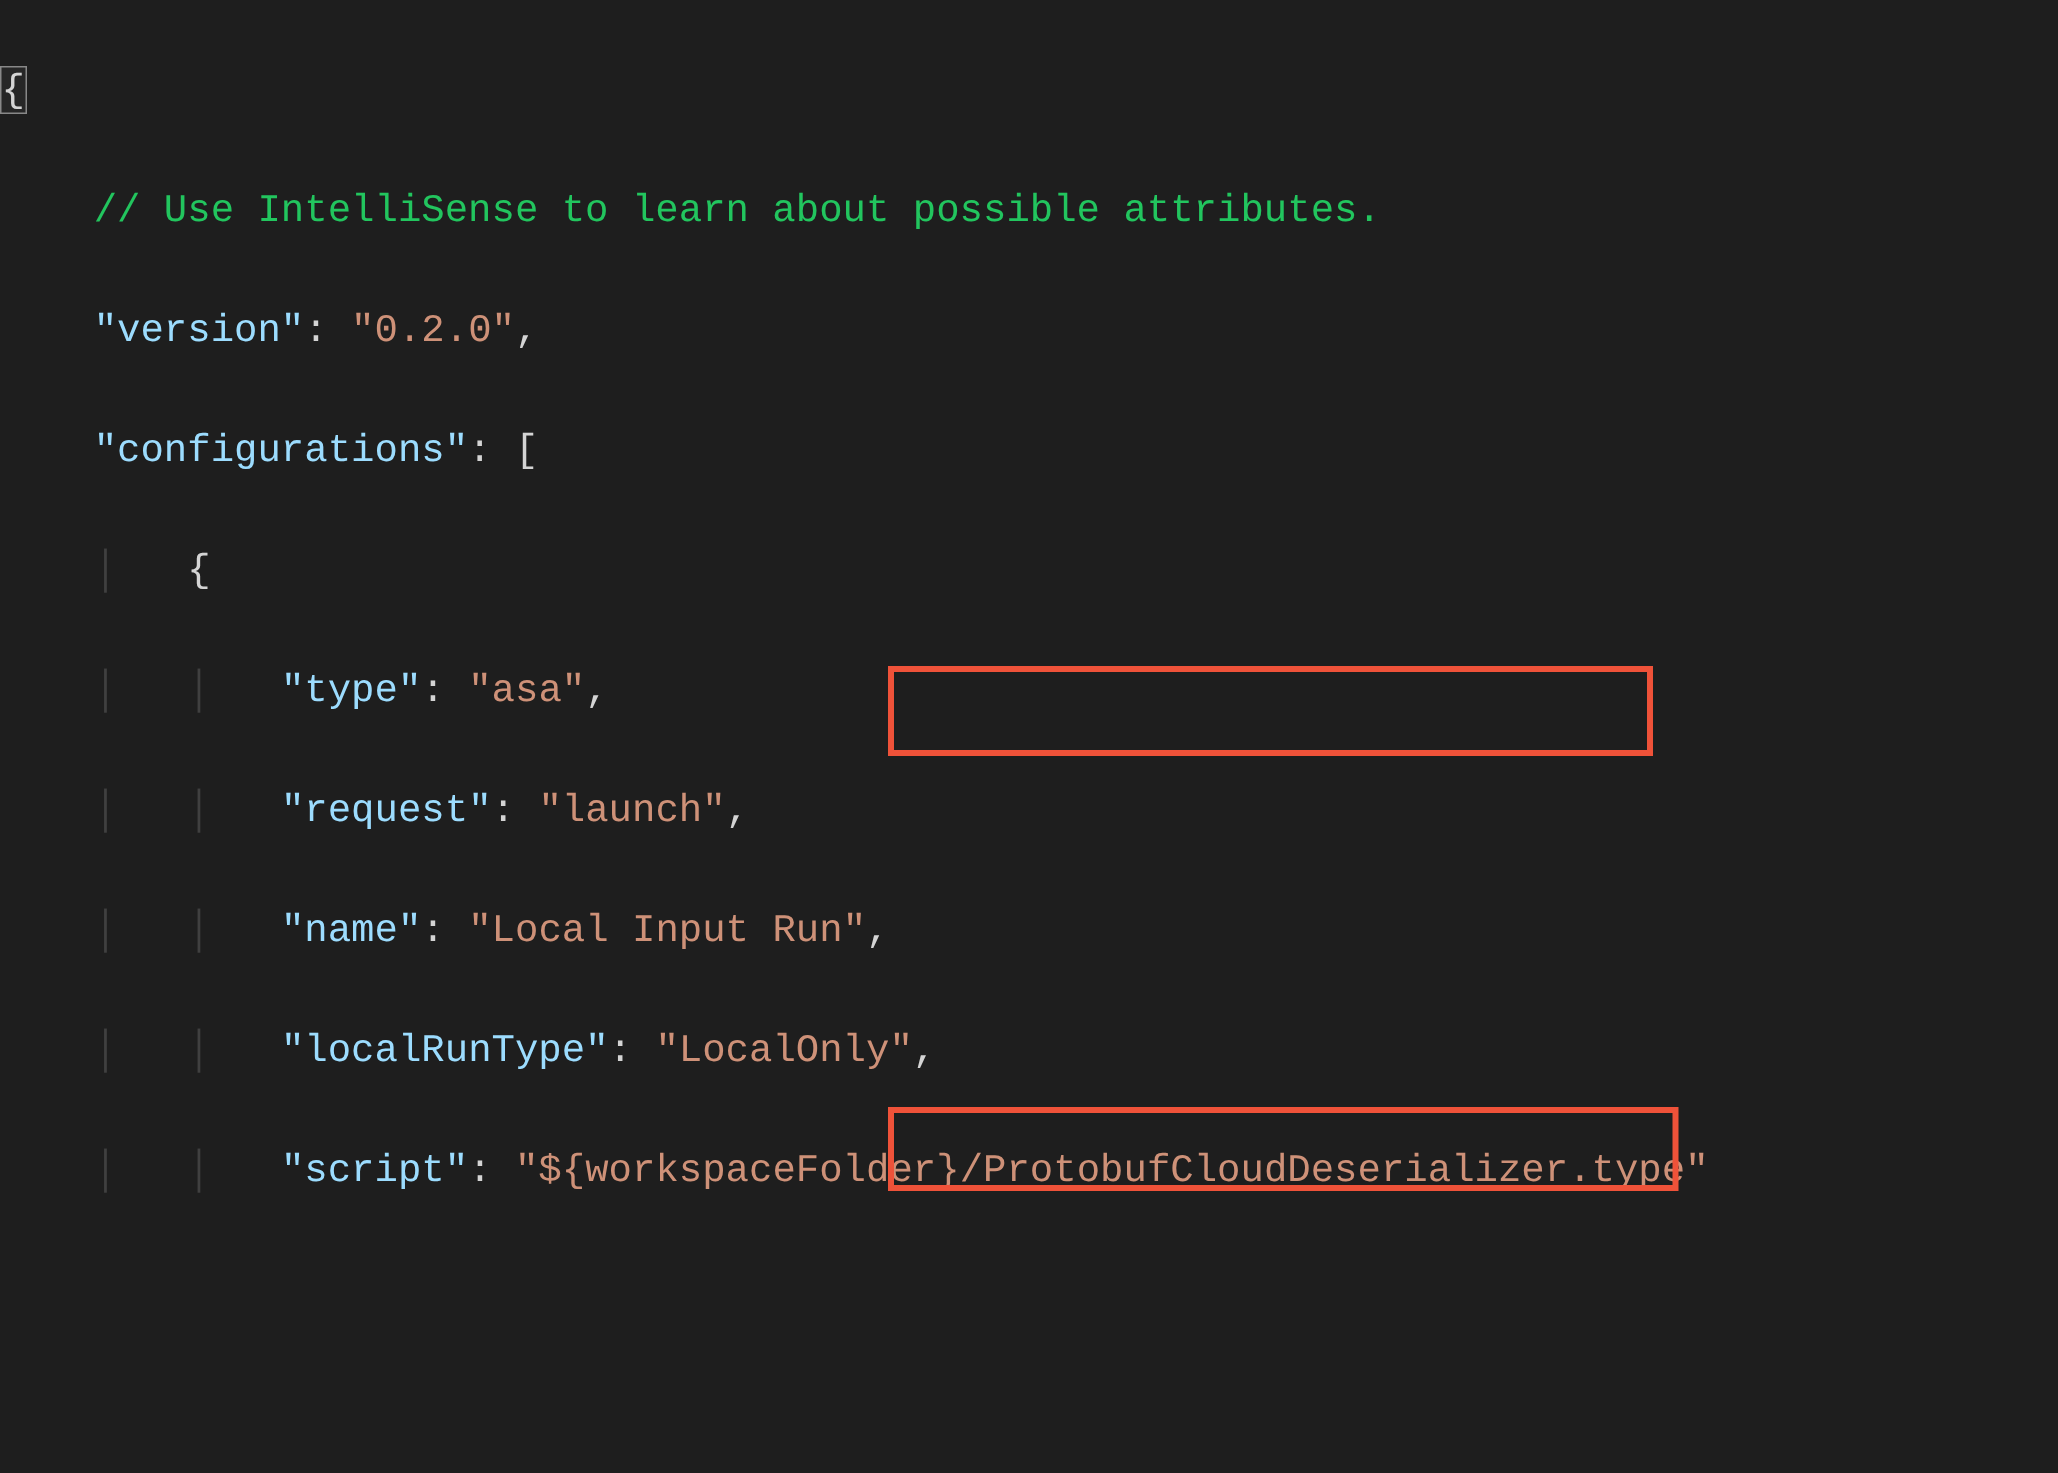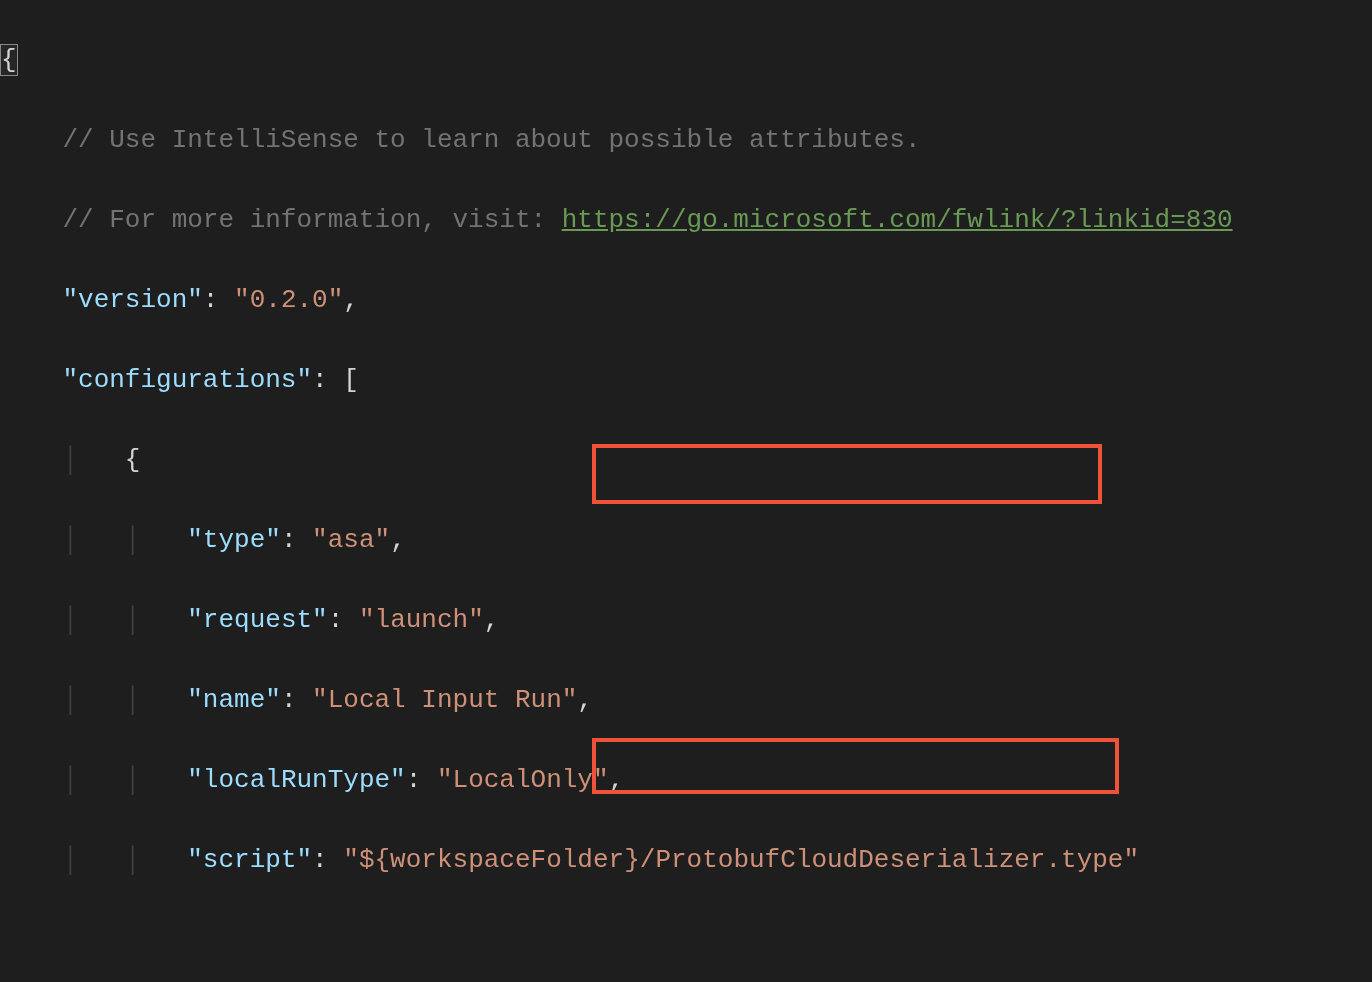--- a/index.html
+++ b/index.html
@@ -18,41 +18,40 @@
     padding: 0;
     white-space: pre;
     position: relative;
   }
   .line { position: relative; }
   .brace-match {
     border: 1px solid #888;
     background: rgba(100,100,100,0.12);
   }
   .brace { color: #d4d4d4; }
-  .comment { color: #737373; }
+  .comment { color: #22c55e; }
   .key { color: #9cdcfe; }
   .string { color: #ce9178; }
   .punct { color: #d4d4d4; }
   .link { color: #6a9955; text-decoration: underline; }
   .guide {
     color: #404040;
   }
   .hlbox {
     position: absolute;
     border: 4px solid #ef5239;
     pointer-events: none;
   }
 </style>
 </head>
 <body>
 
 <div class="editor">
 <div class="line"><span class="brace brace-match">{</span></div>
 <div class="line">    <span class="comment">// Use IntelliSense to learn about possible attributes.</span></div>
-<div class="line">    <span class="comment">// For more information, visit: </span><span class="link">https://go.microsoft.com/fwlink/?linkid=830</span></div>
 <div class="line">    <span class="key">"version"</span><span class="punct">: </span><span class="string">"0.2.0"</span><span class="punct">,</span></div>
 <div class="line">    <span class="key">"configurations"</span><span class="punct">: </span><span class="brace">[</span></div>
 <div class="line">    <span class="guide">│</span>   <span class="brace">{</span></div>
 <div class="line">    <span class="guide">│</span>   <span class="guide">│</span>   <span class="key">"type"</span><span class="punct">: </span><span class="string">"asa"</span><span class="punct">,</span></div>
 <div class="line">    <span class="guide">│</span>   <span class="guide">│</span>   <span class="key">"request"</span><span class="punct">: </span><span class="string">"launch"</span><span class="punct">,</span></div>
 <div class="line">    <span class="guide">│</span>   <span class="guide">│</span>   <span class="key">"name"</span><span class="punct">: </span><span class="string">"Local Input Run"</span><span class="punct">,</span></div>
 <div class="line">    <span class="guide">│</span>   <span class="guide">│</span>   <span class="key">"localRunType"</span><span class="punct">: </span><span class="string">"LocalOnly"</span><span class="punct">,</span></div>
 <div class="line">    <span class="guide">│</span>   <span class="guide">│</span>   <span class="key">"script"</span><span class="punct">: </span><span class="string">"${workspaceFolder}/</span><span class="string">ProtobufCloudDeserializer.type</span><span class="string">"</span></div>
 
 

